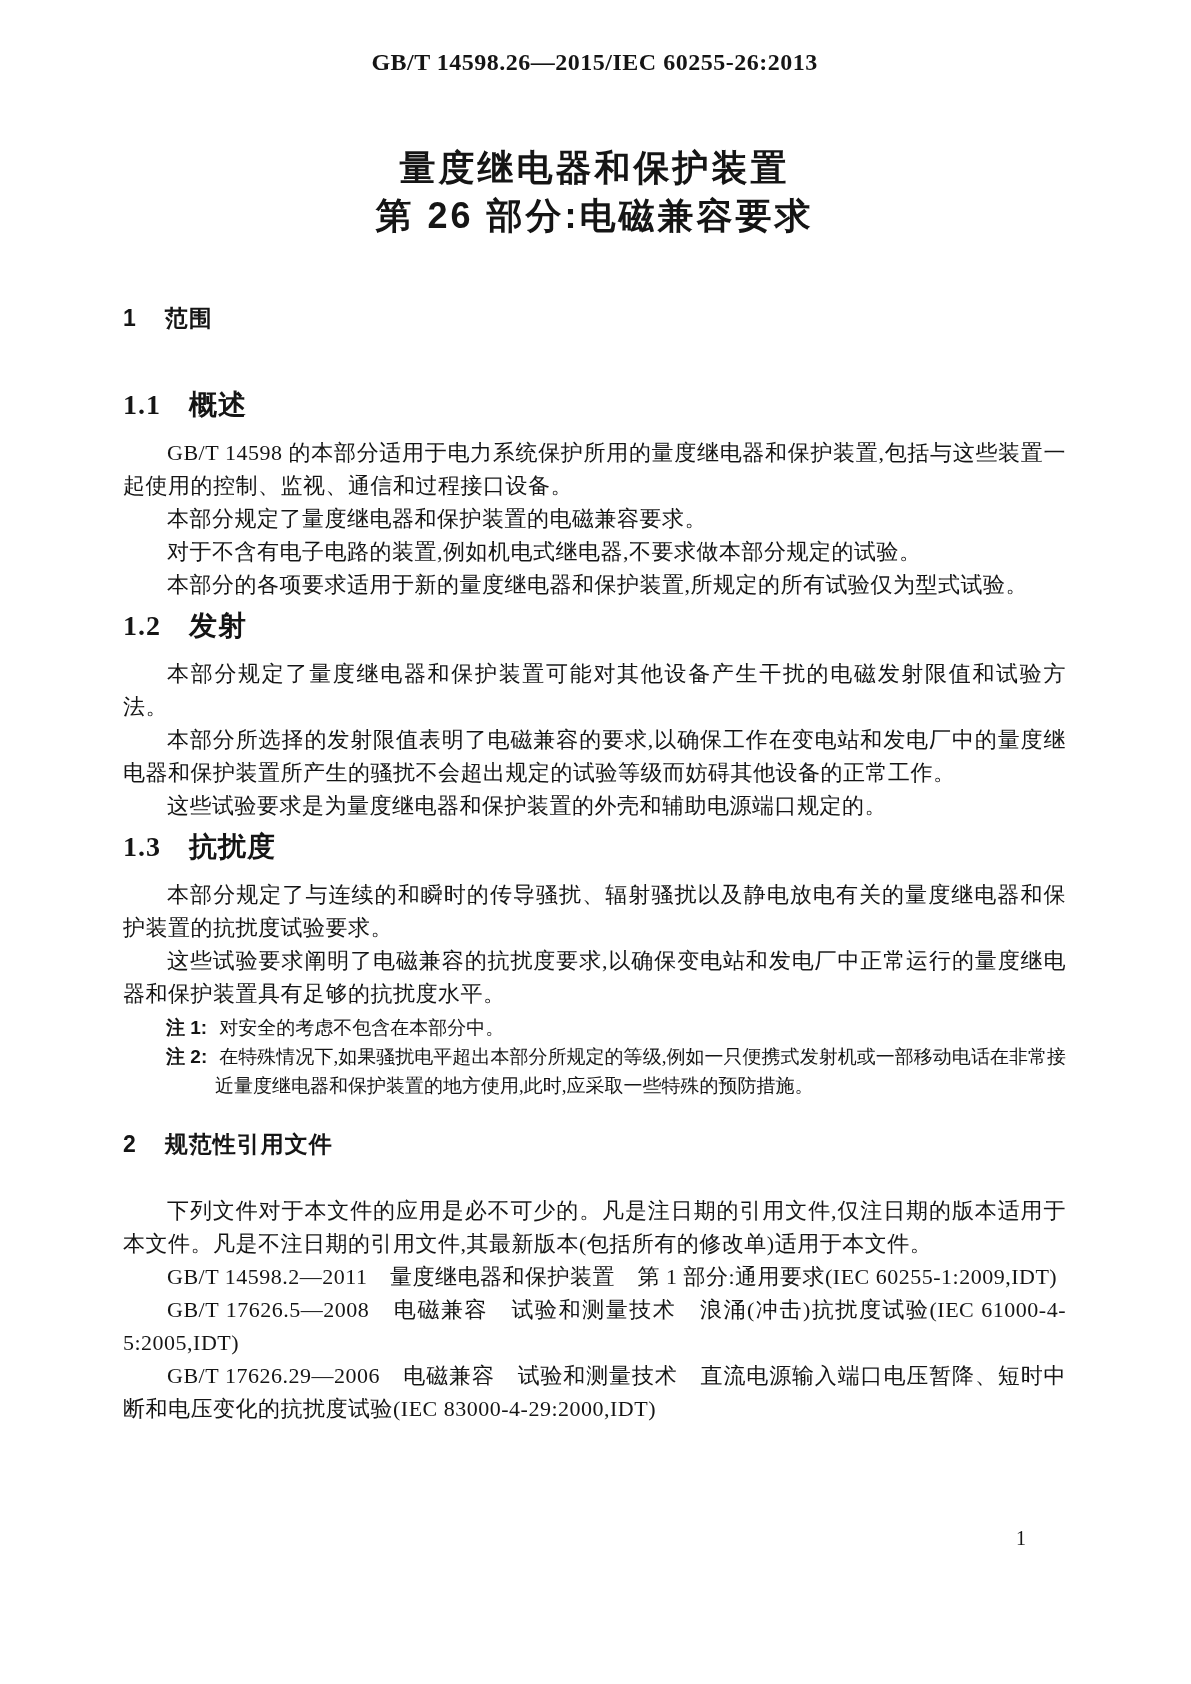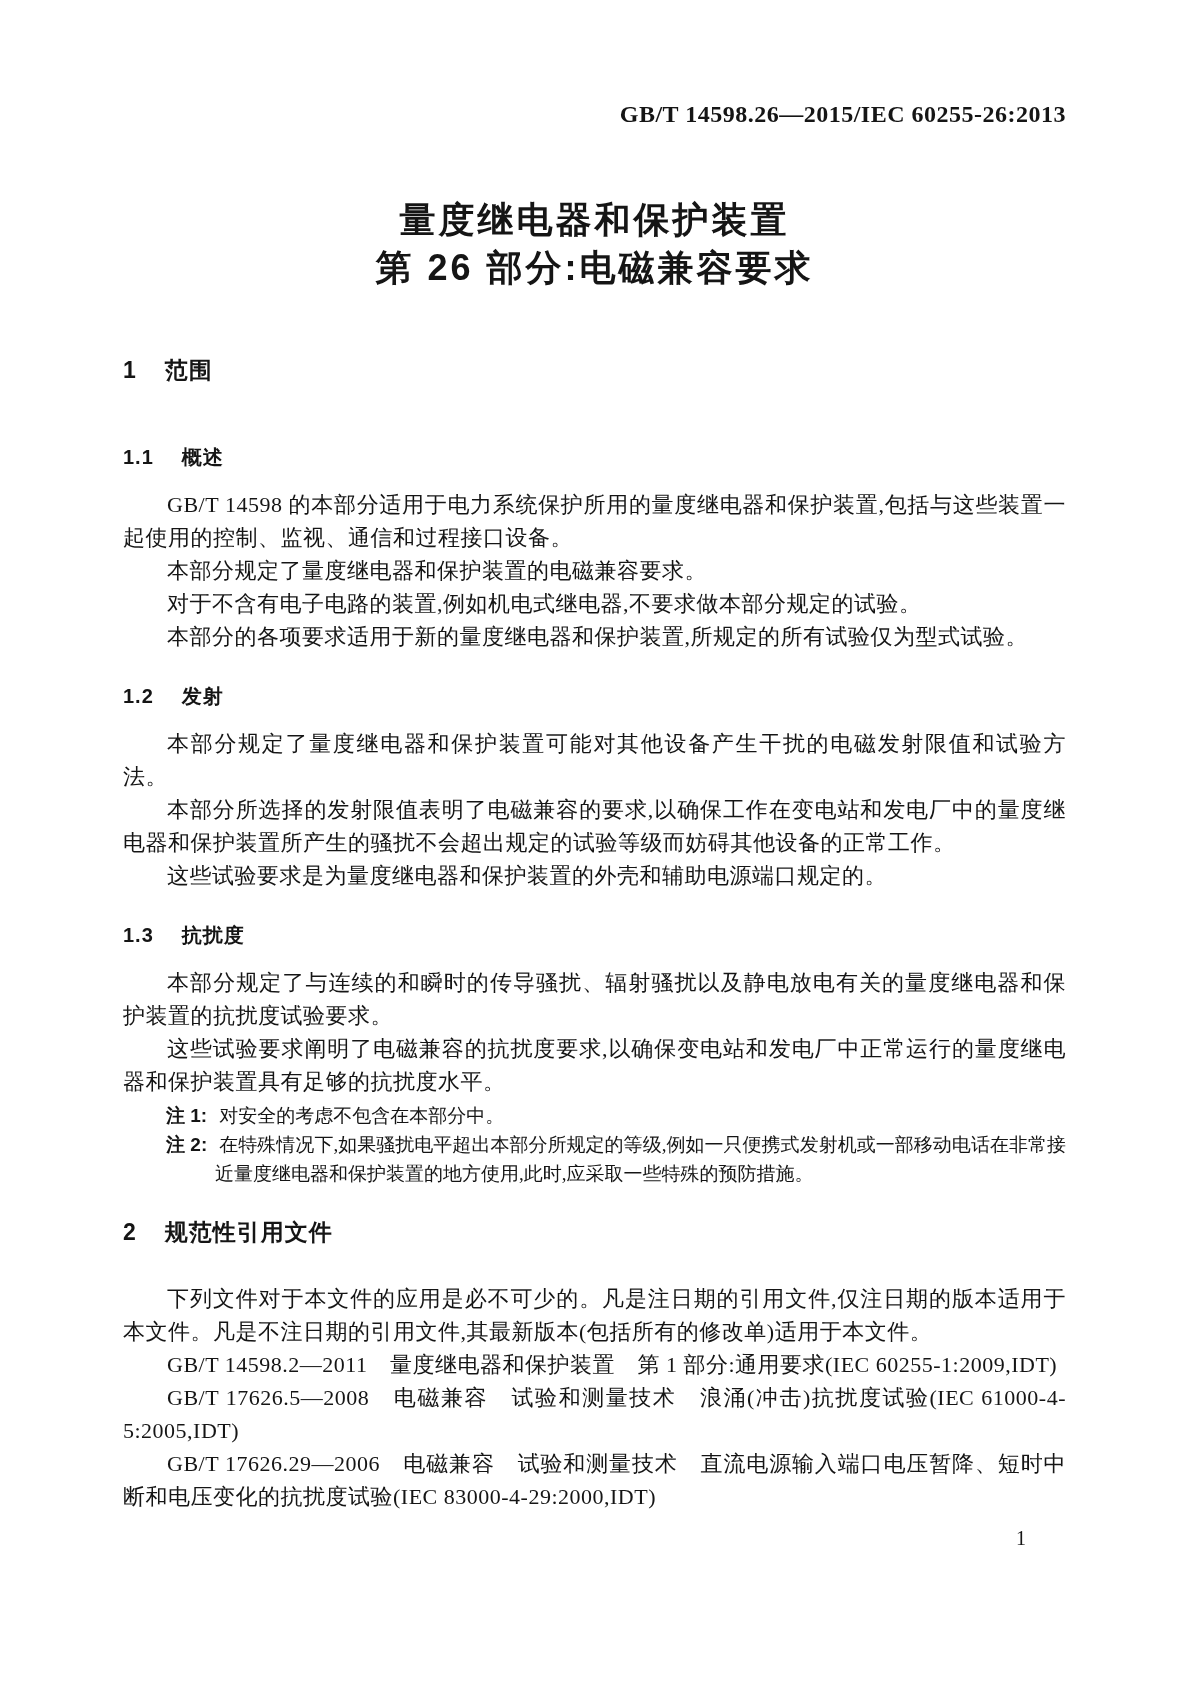--- a/index.html
+++ b/index.html
@@ -14,22 +14,22 @@
     font-family: "Liberation Serif", "DejaVu Serif", serif;
     overflow: hidden;
   }
   .content {
     position: absolute;
     left: 123px;
     top: 0;
     width: 943px;
   }
   .doc-header {
-    padding-top: 100px;
-    text-align: right;
+    padding-top: 48px;
+    text-align: center;
     font-weight: bold;
     font-size: 24px;
     line-height: 28px;
     letter-spacing: 0.5px;
   }
   .doc-title {
     margin-top: 68px;
     text-align: center;
     font-family: "Liberation Sans", "DejaVu Sans", sans-serif;
     font-weight: bold;
@@ -41,27 +41,27 @@
     margin-top: 62px;
     font-family: "Liberation Sans", "DejaVu Sans", sans-serif;
     font-weight: bold;
     font-size: 23px;
     line-height: 32px;
     letter-spacing: 1px;
   }
   .sec-h1.mt-sm { margin-top: 28px; }
   .sec-h2 {
     margin-top: 56px;
-    font-family: Liberation Sans, sans-serif;
+    font-family: Liberation Serif, serif;
     font-weight: bold;
-    font-size: 20px;
+    font-size: 28px;
     line-height: 30px;
     letter-spacing: 1px;
   }
-  .sec-h2.mt-sm { margin-top: 28px; }
+  .sec-h2.mt-sm { margin-top: 10px; }
   .h-num { display: inline-block; margin-right: 28px; }
   .para-group { margin-top: 16px; }
   .para-group.mt-lg { margin-top: 34px; }
   .para {
     font-size: 22px;
     line-height: 33px;
     text-indent: 2em;
     text-align: justify;
     letter-spacing: 0.5px;
   }

